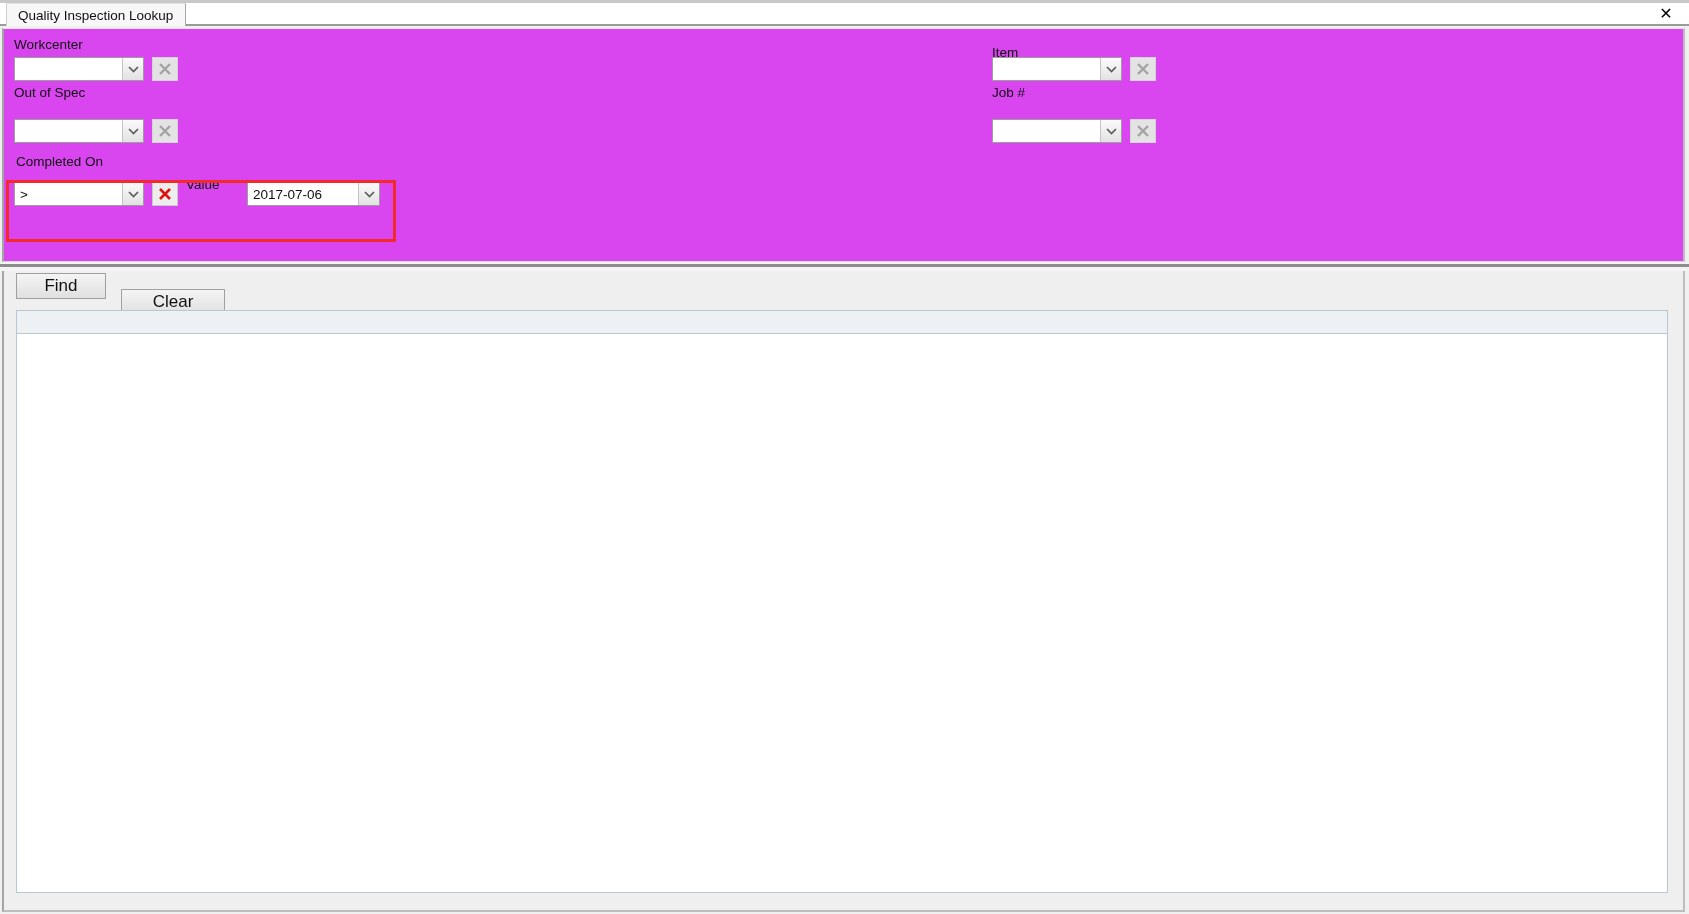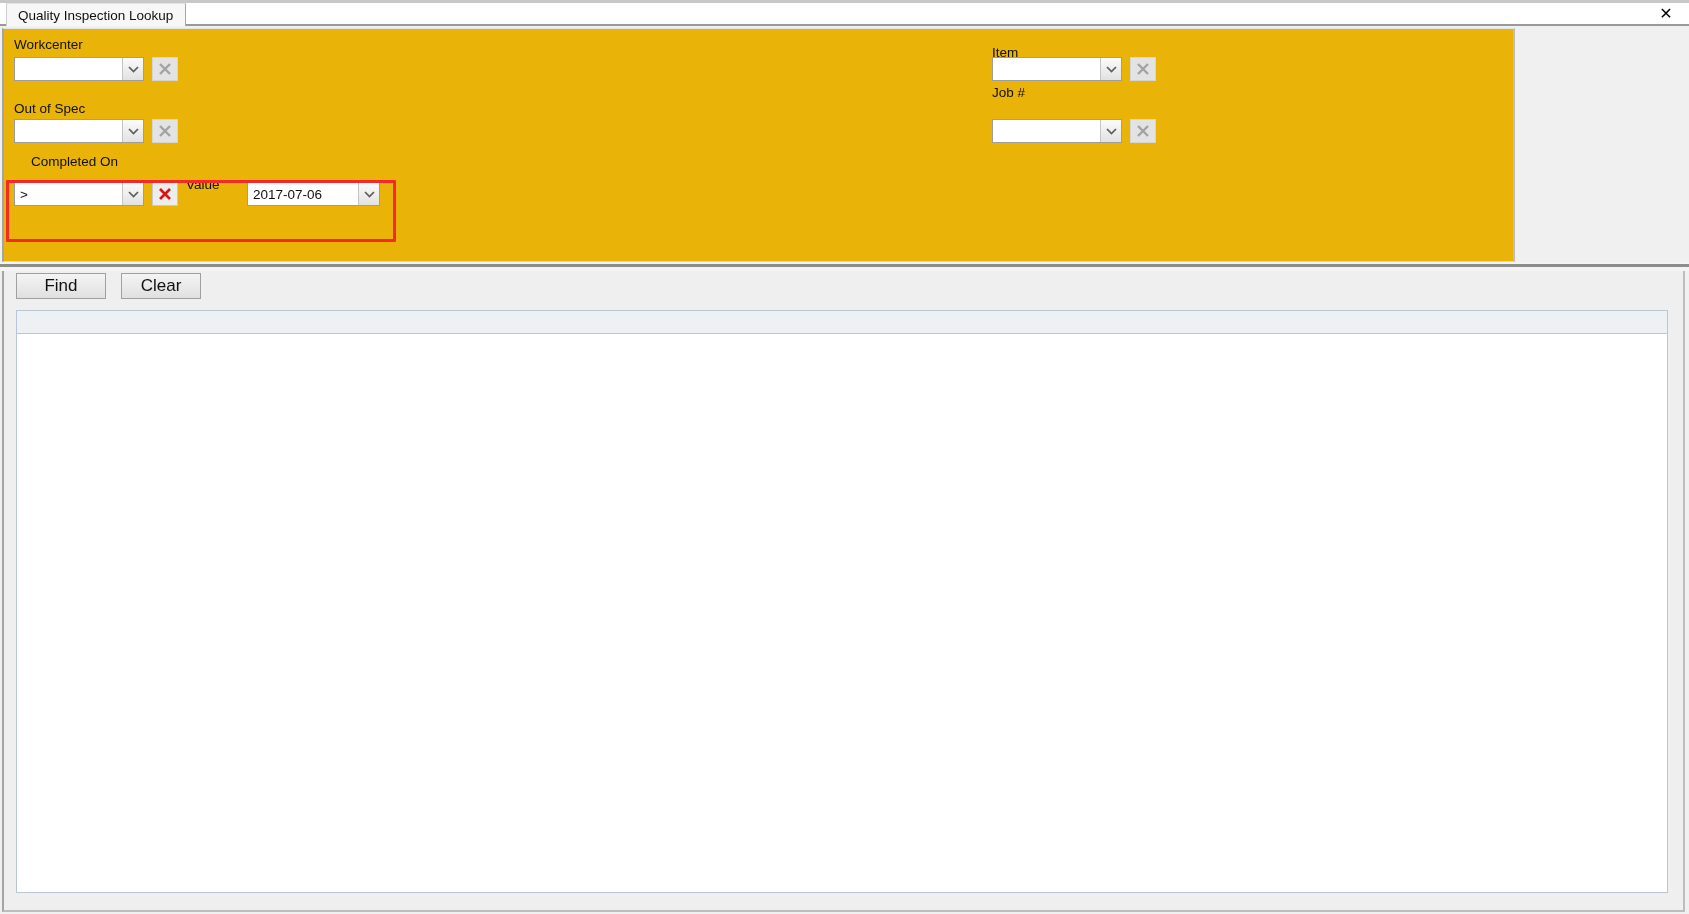--- a/index.html
+++ b/index.html
@@ -79,23 +79,23 @@
     cursor: pointer;
     user-select: none;
     line-height: 1;
   }
 
   
   #filter-panel {
     position: absolute;
     left: 2px;
     top: 28px;
-    width: 1513px;
+    width: 1683px;
     height: 234px;
-    background: #eab308;
+    background: #d946ef;
     border-left: 2px solid #a4a4a4;
     border-right: 2px solid #bdbdbd;
     border-top: 1px solid #e4e4e4;
     border-bottom: 1px solid #d7d7d7;
     box-sizing: border-box;
     text-decoration: underline;
   }
 
   .field-label {
     position: absolute;
@@ -269,21 +269,21 @@
         </svg>
       </div>
     </div>
 
     <div class="xbtn" style="left:148px; top:28px;">
       <svg width="16" height="16" viewBox="0 0 16 16">
         <path d="M3 3 L13 13 M13 3 L3 13" stroke="#a3a3a3" stroke-width="2.4" fill="none"></path>
       </svg>
     </div>
 
-    <div class="field-label" style="left:10px; top:72px;text-align:center;">Out of Spec</div>
+    <div class="field-label" style="left:10px; top:56px;text-align:center;">Out of Spec</div>
 
     <div class="combo" style="left:10px; top:90px; width:130px;">
       <div class="combo-text"></div>
       <div class="combo-arrow">
         <svg width="11" height="8" viewBox="0 0 11 8">
           <path d="M1 2 L5.5 6.5 L10 2" fill="none" stroke="#5d5d5d" stroke-width="1.7"></path>
         </svg>
       </div>
     </div>
 
@@ -320,21 +320,21 @@
         </svg>
       </div>
     </div>
 
     <div class="xbtn" style="left:1126px; top:90px;">
       <svg width="16" height="16" viewBox="0 0 16 16">
         <path d="M3 3 L13 13 M13 3 L3 13" stroke="#a3a3a3" stroke-width="2.4" fill="none"></path>
       </svg>
     </div>
 
-    <div class="field-label" style="left:27px; top:125px;">Completed On</div>
+    <div class="field-label" style="left:12px; top:125px;">Completed On</div>
 
     <div class="combo" style="left:10px; top:153px; width:130px;">
       <div class="combo-text">&gt;</div>
       <div class="combo-arrow">
         <svg width="11" height="8" viewBox="0 0 11 8">
           <path d="M1 2 L5.5 6.5 L10 2" fill="none" stroke="#5d5d5d" stroke-width="1.7"></path>
         </svg>
       </div>
     </div>
 
@@ -359,21 +359,21 @@
   </div>
 
   <div id="panel-divider"></div>
 
   <div id="results-panel">
 
     <div class="toolbtn" style="left:12px; top:2px; width:90px;">
       <span>Find</span>
     </div>
 
-    <div class="toolbtn" style="left:117px; top:2px; width:80px;">
+    <div class="toolbtn" style="left:117px; top:18px; width:104px;">
       <span>Clear</span>
     </div>
 
     <div id="results-grid">
       <div id="grid-header-row"></div>
       <div id="grid-body"></div>
     </div>
   </div>
 
 </div>

